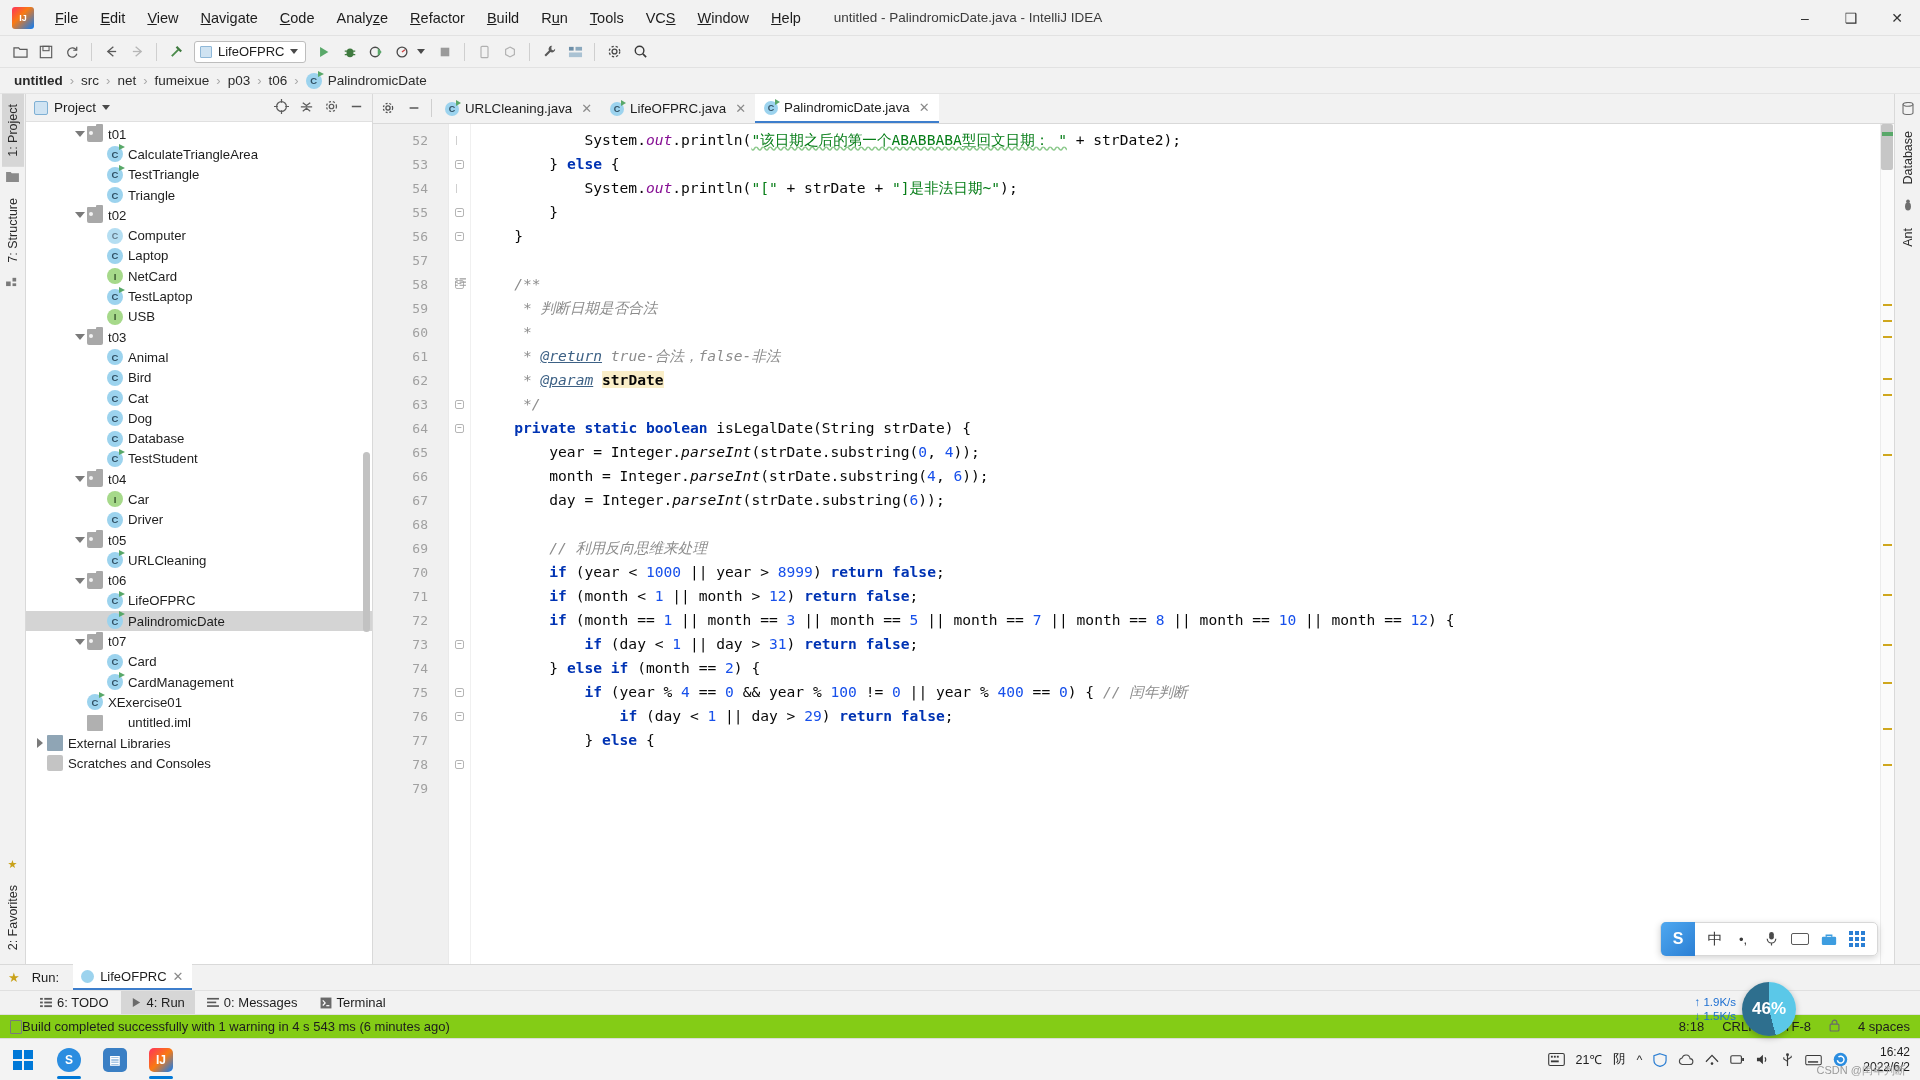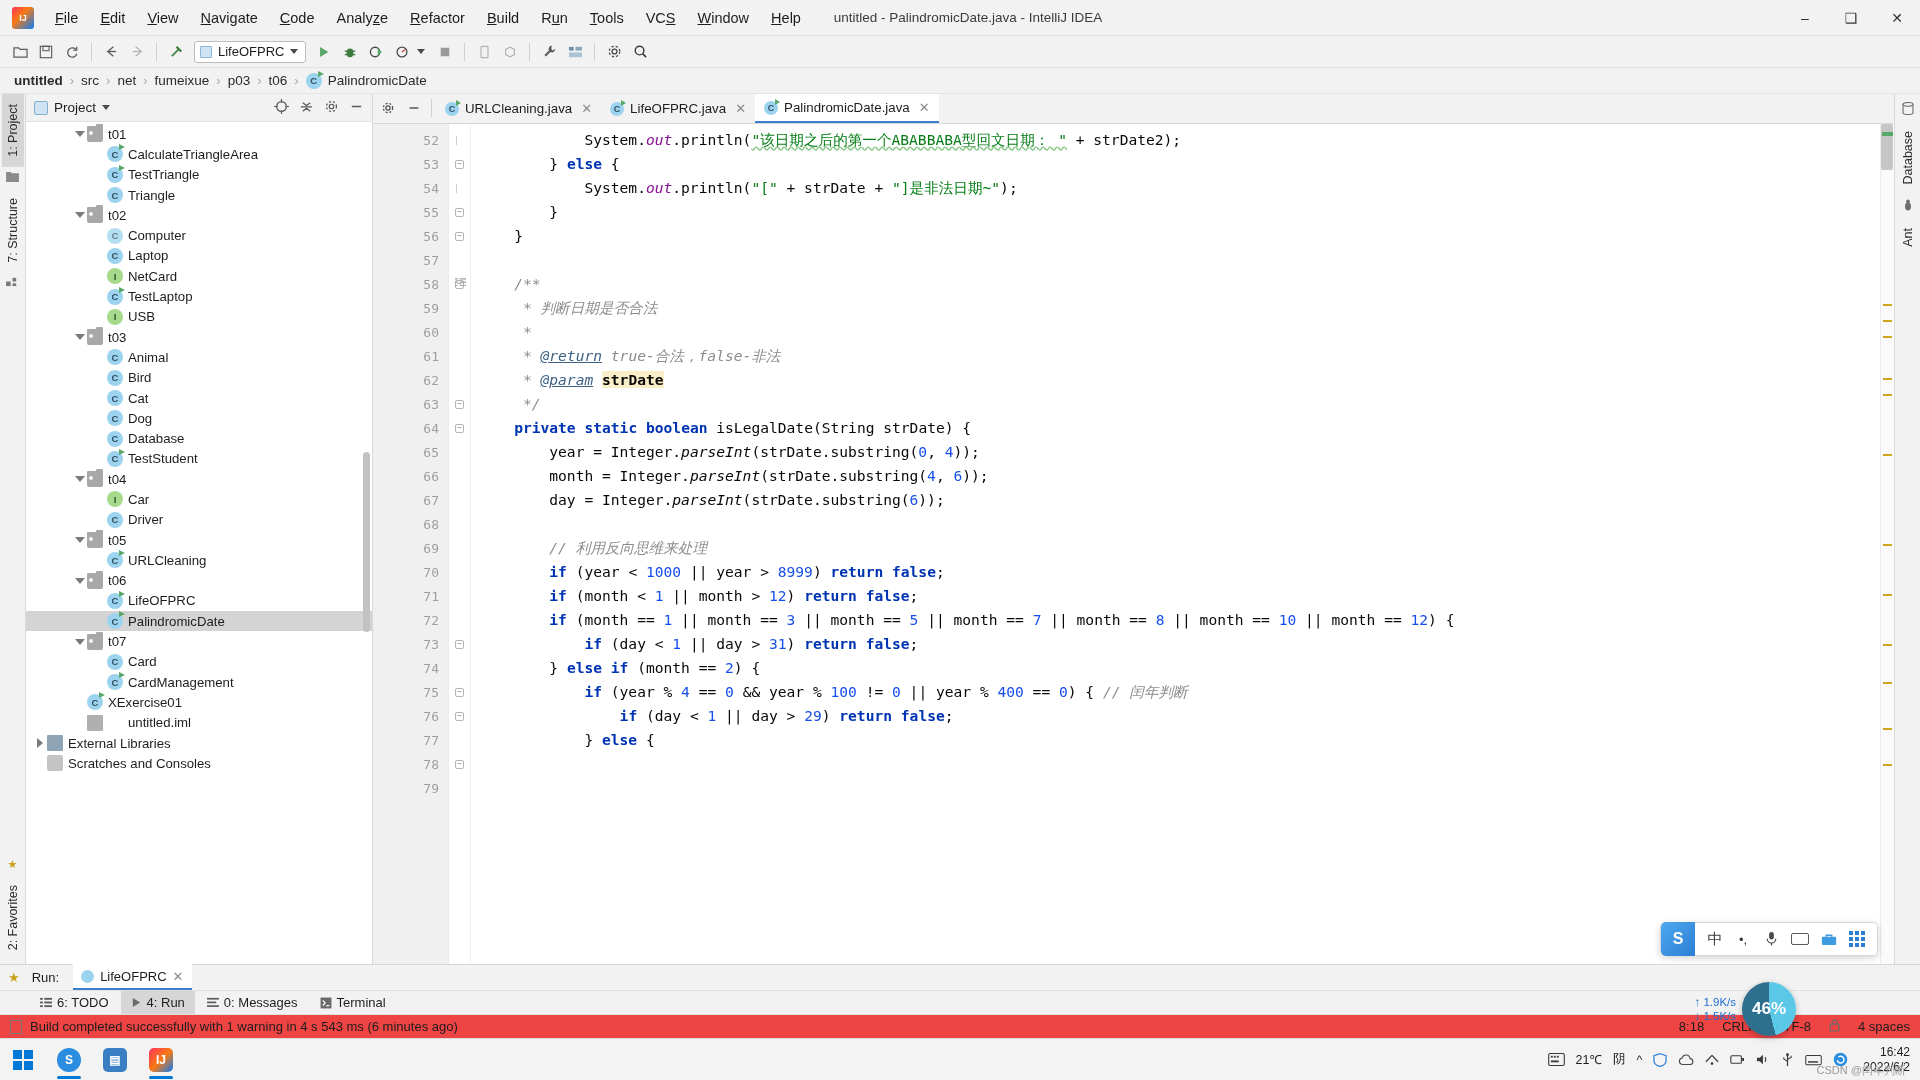--- a/index.html
+++ b/index.html
@@ -157,21 +157,21 @@
     border-left:5px solid #59a869;border-top:3px solid transparent;border-bottom:3px solid transparent;}
   .etab .x { color:#8a8a8a; font-size:13px; margin-left:3px; }
 
   .code-wrap { flex: 1; display: flex; min-height: 0; position: relative; background:#fff; overflow:hidden;}
   .gutter {
     width: 76px; background: #f0f0f0; flex: 0 0 76px; padding-top: 4px;
     border-right: 1px solid #eaeaea;
   }
   .gline {
     height: 24px; display: flex; align-items: center; justify-content: flex-end;
-    padding-right: 9px; font-family: "DejaVu Sans Mono", monospace; font-size: 13px; color: #a0a0a0;
+    padding-right: 20px; font-family: "DejaVu Sans Mono", monospace; font-size: 13px; color: #a0a0a0;
     position: relative;
   }
   .gmark { position:absolute; right:-18px; color:#b0b0b0; font-size:11px; }
   .fold-col { width: 22px; flex: 0 0 22px; background:#fff; padding-top:4px; border-right:1px solid #f0f0f0;}
   .fline { height:24px; display:flex;align-items:center;justify-content:center; }
   .fold {
     width:9px;height:9px;border:1px solid #b5b5b5;border-radius:2px;background:#fff;
     display:flex;align-items:center;justify-content:center;font-size:8px;color:#7a7a7a;line-height:1;
   }
   .fold.plain { border:none; width:7px;height:9px; border-left:1px solid #cfcfcf;border-radius:0;}
@@ -238,22 +238,22 @@
     height: 24px; background:#f2f2f2; border-top:1px solid #e0e0e0;
     display:flex;align-items:center;gap:2px;padding-left:30px;flex:0 0 24px;
   }
   .tstrip-item {
     display:flex;align-items:center;gap:5px;padding:2px 10px;font-size:13px;color:#1d1d1d;height:24px;
   }
   .tstrip-item.active { background:#d6d6d6; }
   .ts-ic { color:#5a5a5a; font-size:11px; display:flex;align-items:center;}
 
   .statusbar {
-    height: 24px; background:#ef4444; border-top:1px solid #e0e0e0;
-    display:flex;align-items:center;padding:0 10px;gap:8px;font-size:13px;color:#1d1d1d;flex:0 0 24px;
+    height: 24px; background:#84cc16; border-top:1px solid #e0e0e0;
+    display:flex;align-items:center;padding:0 10px;font-size:13px;color:#1d1d1d;flex:0 0 24px;
   }
   .sb-right { margin-left:auto; display:flex;align-items:center;gap:18px;}
   .sb-doc { width:12px;height:14px;border:1.5px solid #7a7a7a;border-radius:1px;}
   .sb-lock { font-size:12px;color:#6a6a6a;}
 
   
   .taskbar {
     height: 42px; background:#f3f3f3; display:flex;align-items:center;
     border-top:1px solid #dcdcdc; flex:0 0 42px; position:relative;
   }

